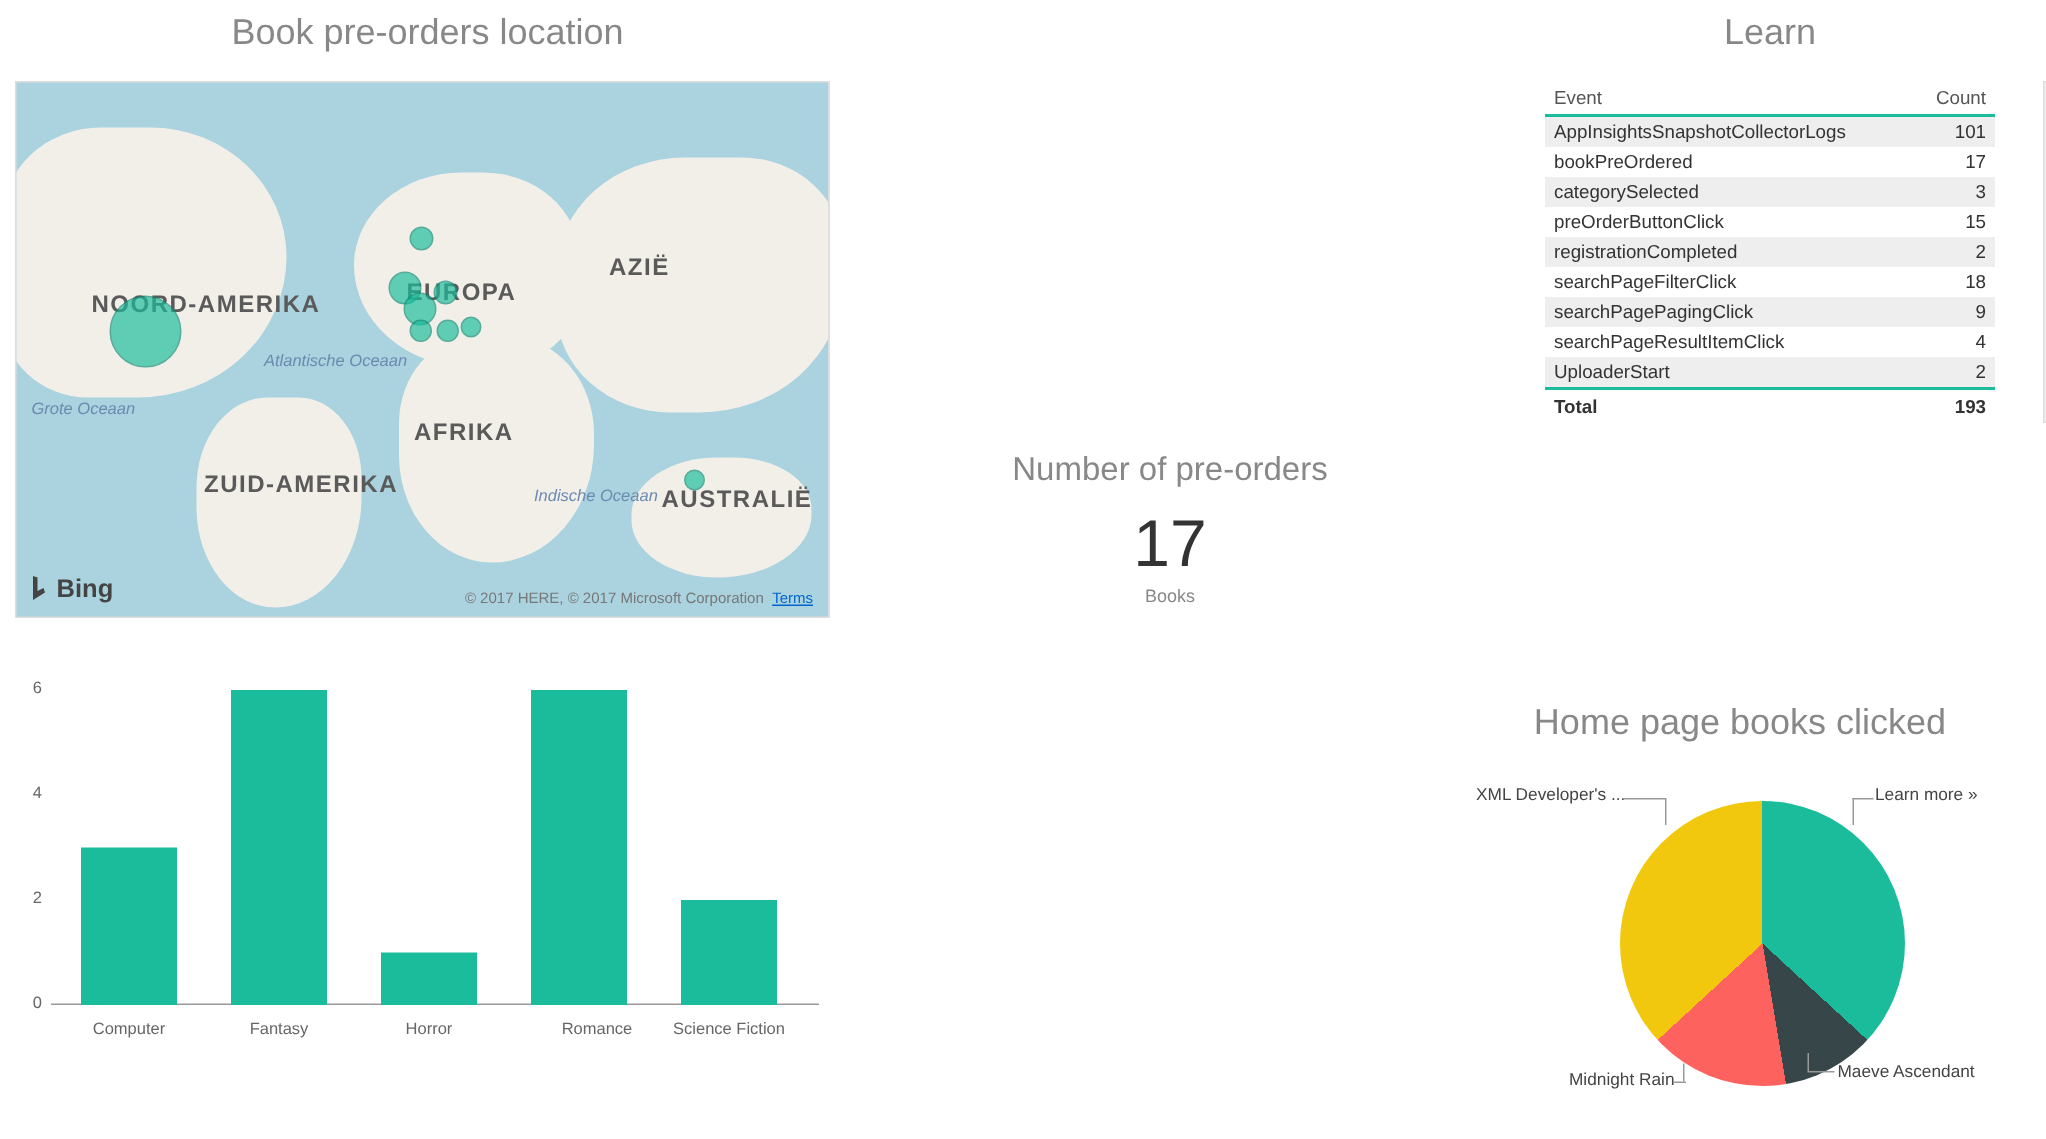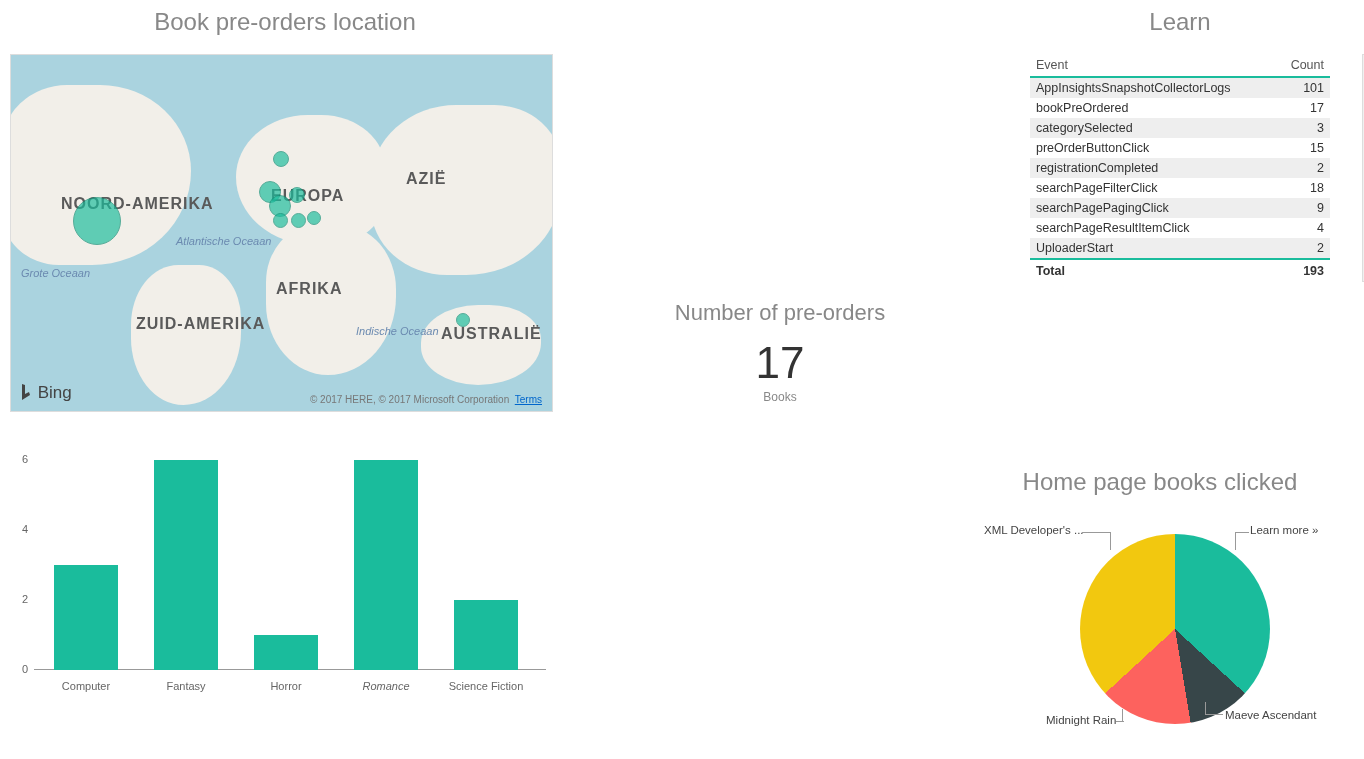--- a/index.html
+++ b/index.html
@@ -24,21 +24,21 @@
     position: relative;
     width: 543px; height: 358px;
     background: #aad3df;
     overflow: hidden;
     border: 1px solid #ddd;
   }
   .land { position: absolute; background: #f2efe9; }
   .map-label { position: absolute; font-weight: 600; color: #5a5a5a; font-size: 16px; letter-spacing: 1px; pointer-events: none; }
   .ocean-label { position: absolute; font-style: italic; color: #6b8ab0; font-size: 11px; line-height: 1.1; pointer-events: none; }
   .bubble { position: absolute; background: #1abc9c; opacity: .68; border: 1px solid #0f8c73; border-radius: 50%; }
-  .bing { position: absolute; left: 8px; bottom: 8px; font-size: 17px; font-weight: 400; color: #444; }
+  .bing { position: absolute; left: 8px; bottom: 8px; font-size: 17px; font-weight: 700; color: #444; }
   .bing svg { vertical-align: -2px; }
   .copyright { position: absolute; right: 10px; bottom: 6px; font-size: 10px; color: #777; }
   .copyright a { color: #0066cc; text-decoration: underline; }
 
   
   #kpi-tile { position: absolute; left: 560px; top: 300px; width: 440px; text-align: center; }
   .kpi-title { font-size: 22px; color: #888; font-weight: 400; }
   .kpi-value { font-size: 44px; color: #333; font-weight: 400; margin-top: 12px; }
   .kpi-sub   { font-size: 12px; color: #888; margin-top: 2px; }
 
@@ -193,21 +193,21 @@
   <div class="bar-plot" id="bar-plot">
       <div class="bar-area" style="height: 210px;">
         <div class="bar-baseline"></div>
         <div class="bar-col" style="left: 20px; height: 105px;"></div>
         <div class="bar-catlabel" style="left: 20px;">Computer</div>
         <div class="bar-col" style="left: 120px; height: 210px;"></div>
         <div class="bar-catlabel" style="left: 120px;">Fantasy</div>
         <div class="bar-col" style="left: 220px; height: 35px;"></div>
         <div class="bar-catlabel" style="left: 220px;">Horror</div>
         <div class="bar-col" style="left: 320px; height: 210px;"></div>
-        <div class="bar-catlabel" style="left: 320px; font-style: italic;">Romance</div>
+        <div class="bar-catlabel" style="left: 332px;">Romance</div>
         <div class="bar-col" style="left: 420px; height: 70px;"></div>
         <div class="bar-catlabel" style="left: 420px;">Science Fiction</div>
       </div>
       <div class="bar-axis-y" style="top: 203px;">0</div>
       <div class="bar-axis-y" style="top: 133px;">2</div>
       <div class="bar-axis-y" style="top: 63px;">4</div>
       <div class="bar-axis-y" style="top: -7px;">6</div>
     </div>
 </div>
 

